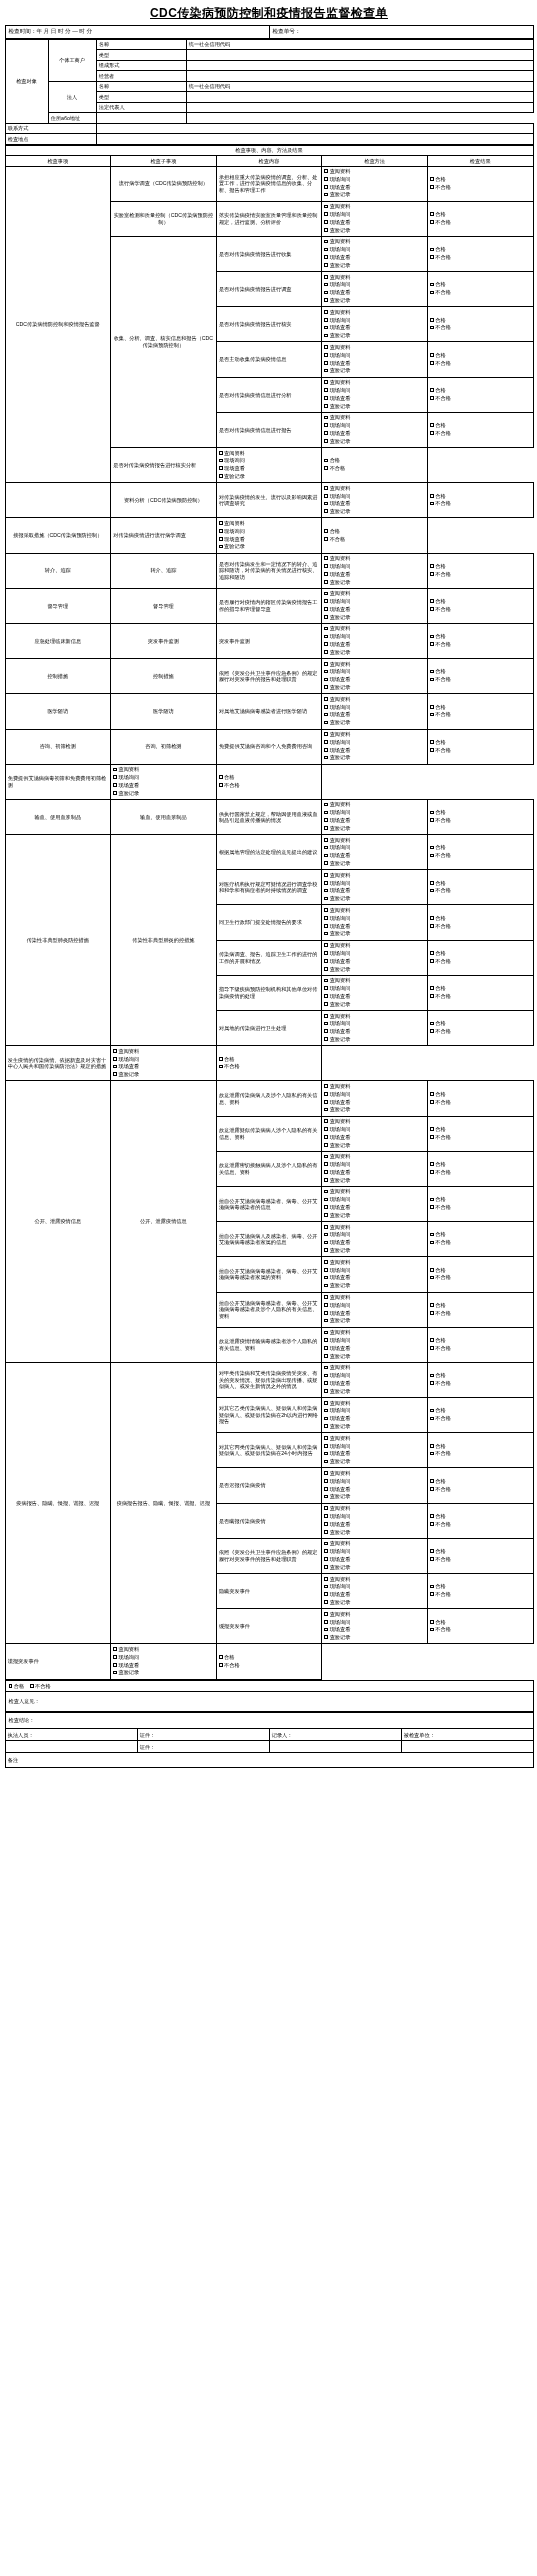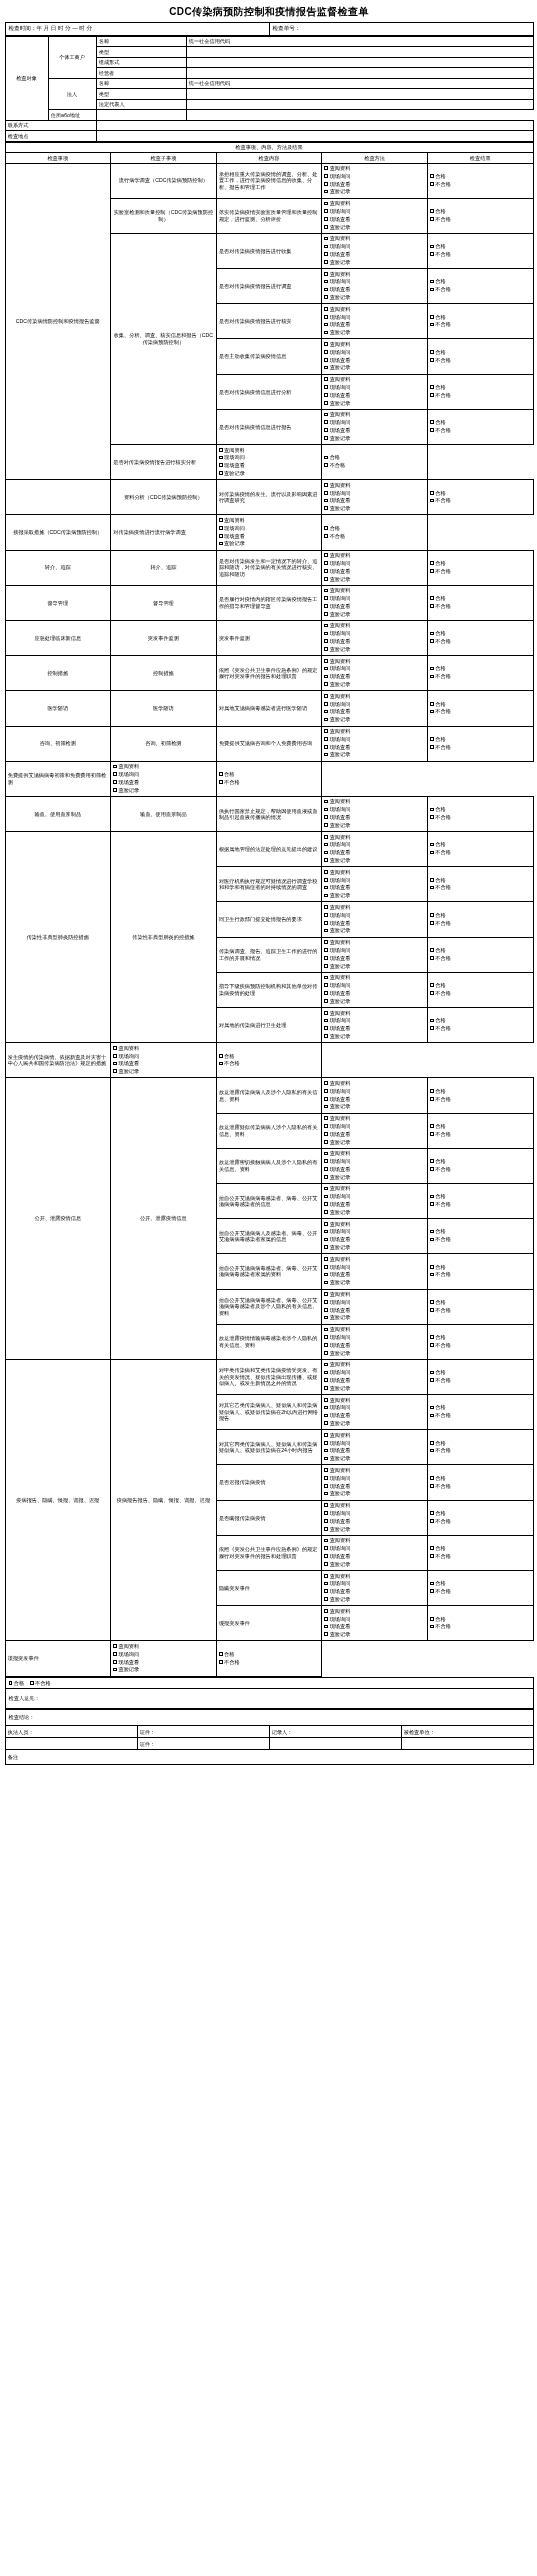--- a/index.html
+++ b/index.html
@@ -8,24 +8,25 @@
     padding: 0;
     background: #ffffff;
     font-family: "Liberation Sans", sans-serif;
     font-size: 5.2px;
     color: #000;
     width: 538px;
   }
   .page { width: 538px; padding: 3px 4.5px 4.5px 4.5px; }
   .title {
     text-align: center;
-    font-size: 10px;
+    font-size: 12px;
     font-weight: bold;
     padding: 2.2px 0 3px 0;
     letter-spacing: 0.4px;
+    text-decoration: underline;
   }
   table { border-collapse: collapse; width: 100%; table-layout: fixed; }
   td, th {
     border: 0.7px solid #000;
     padding: 1.5px 2.2px;
     vertical-align: middle;
     font-size: 5.2px;
     line-height: 1.25;
     word-break: break-all;
   }

